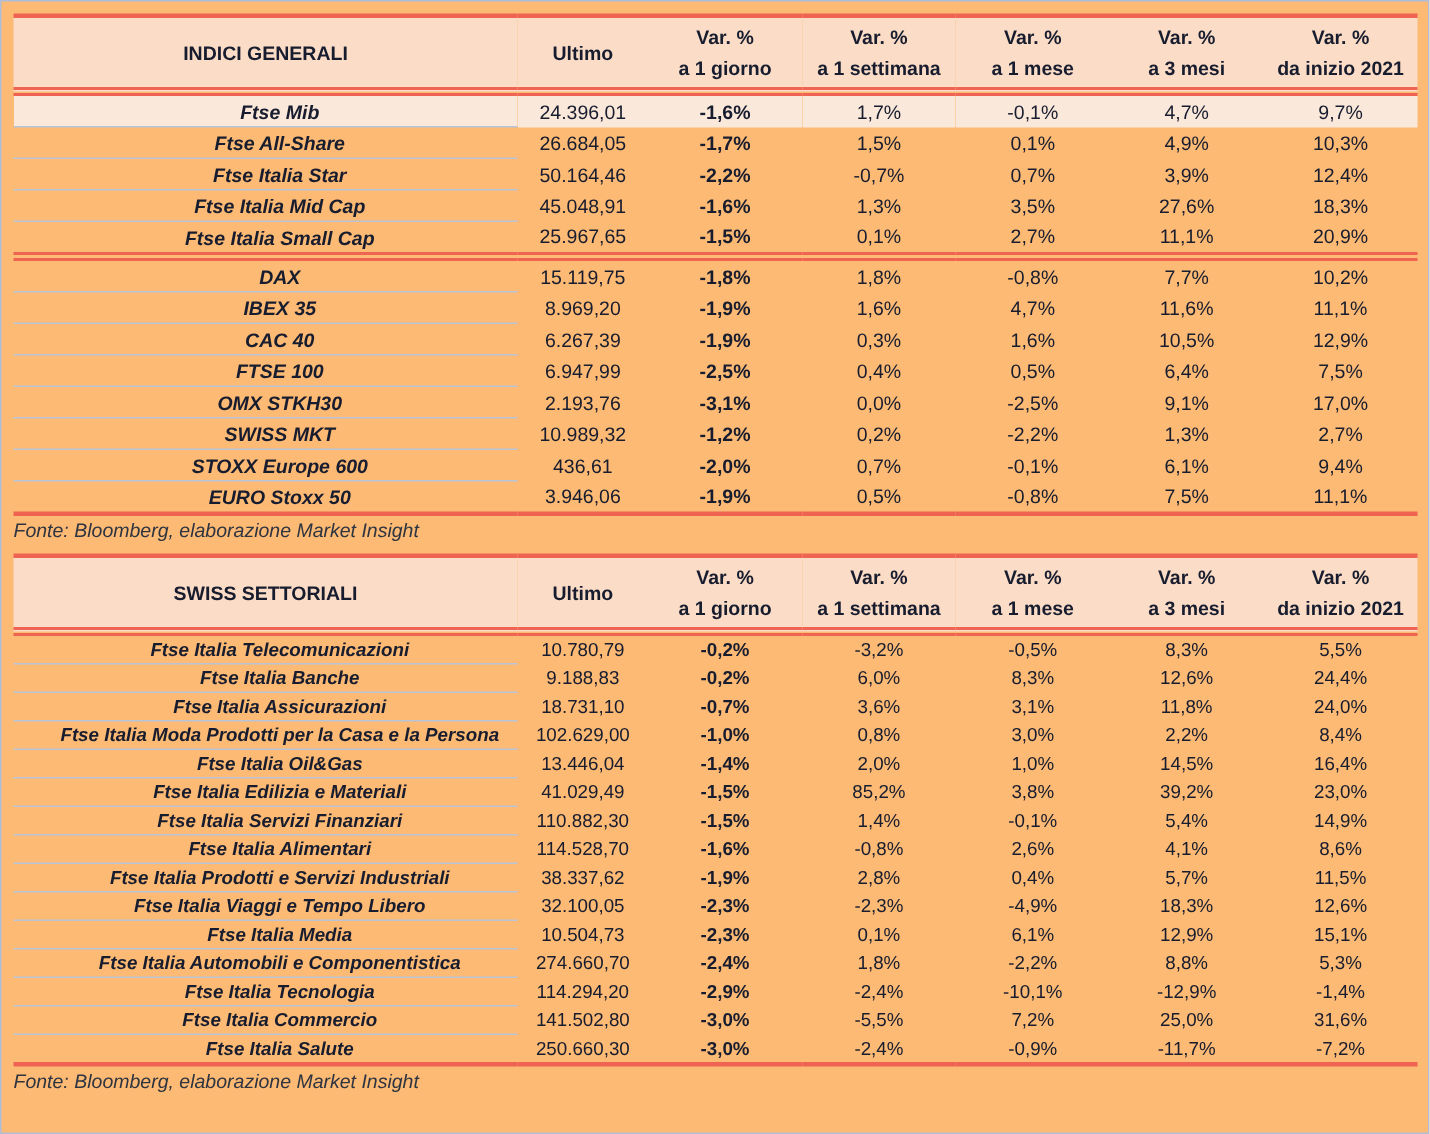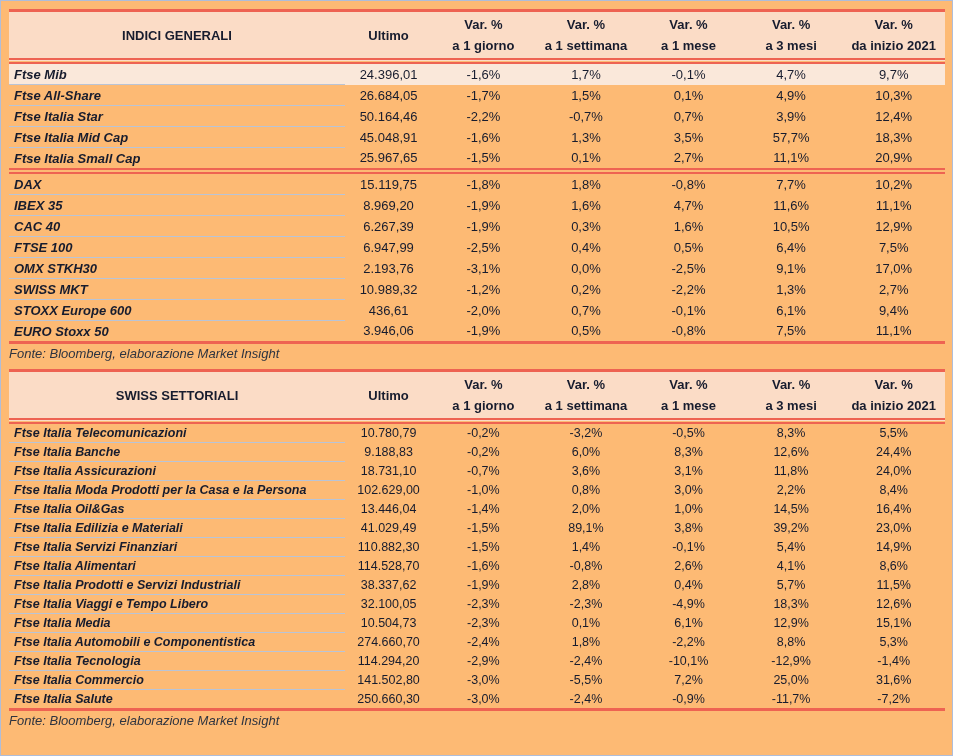--- a/index.html
+++ b/index.html
@@ -43,28 +43,28 @@
     text-align:center;
     vertical-align:middle;
     padding:0;
     white-space:nowrap;
     overflow:hidden;
   }
   .t1 tbody td { height:20px; }
   .t2 tbody td { height:18px; font-size:12.5px; }
 
   td.label-col {
-    text-align:left;
-    padding-left:5px;
+    text-align:center;
+    padding-left:19px;
     font-weight:bold;
     font-style:italic;
     border-bottom:1px solid #b9c4d6;
   }
   tbody tr:last-child td.label-col { border-bottom:none; }
-  td.bold { font-weight:normal; }
+  td.bold { font-weight:bold; }
 
   tr.highlight td { background:#fae8da; }
 
   tr.group-end td { border-bottom:6px double #ee6352 !important; }
   tr.last-row td { border-bottom:3px solid #ee6352 !important; }
 
   .source-note {
     font-size:13px;
     font-style:italic;
     color:#2e3440;
@@ -143,21 +143,21 @@
           <td>0,7%</td>
           <td>3,9%</td>
           <td>12,4%</td>
         </tr>
         <tr>
           <td class="label-col">Ftse Italia Mid Cap</td>
           <td>45.048,91</td>
           <td class="bold">-1,6%</td>
           <td>1,3%</td>
           <td>3,5%</td>
-          <td>57,7%</td>
+          <td>27,6%</td>
           <td>18,3%</td>
         </tr>
         <tr class="group-end">
           <td class="label-col">Ftse Italia Small Cap</td>
           <td>25.967,65</td>
           <td class="bold">-1,5%</td>
           <td>0,1%</td>
           <td>2,7%</td>
           <td>11,1%</td>
           <td>20,9%</td>
@@ -322,21 +322,21 @@
           <td class="bold">-1,4%</td>
           <td>2,0%</td>
           <td>1,0%</td>
           <td>14,5%</td>
           <td>16,4%</td>
         </tr>
         <tr>
           <td class="label-col">Ftse Italia Edilizia e Materiali</td>
           <td>41.029,49</td>
           <td class="bold">-1,5%</td>
-          <td>89,1%</td>
+          <td>85,2%</td>
           <td>3,8%</td>
           <td>39,2%</td>
           <td>23,0%</td>
         </tr>
         <tr>
           <td class="label-col">Ftse Italia Servizi Finanziari</td>
           <td>110.882,30</td>
           <td class="bold">-1,5%</td>
           <td>1,4%</td>
           <td>-0,1%</td>

